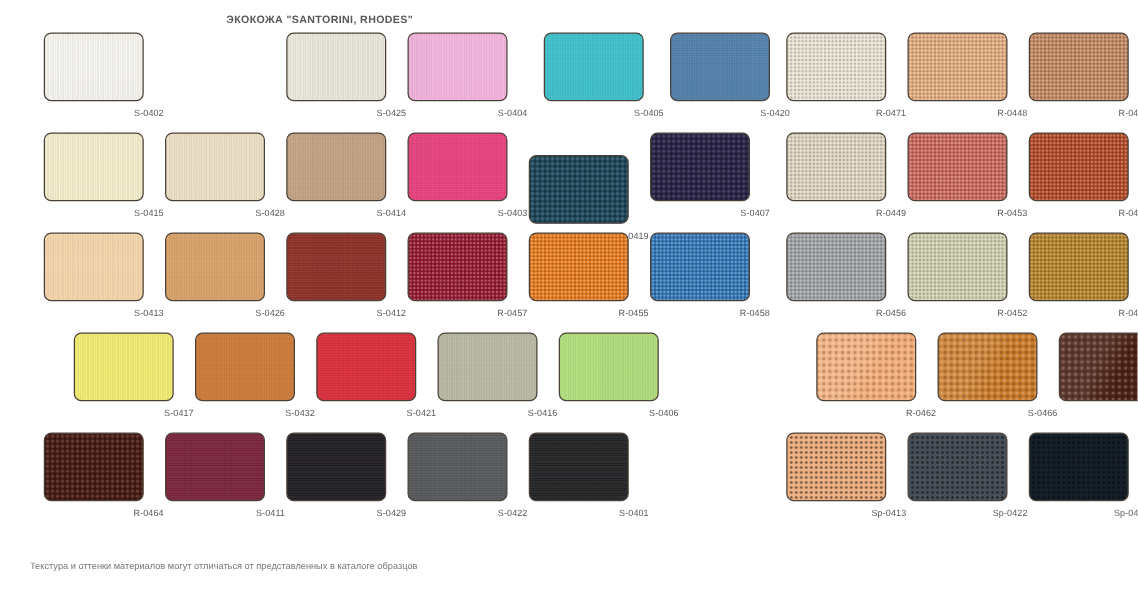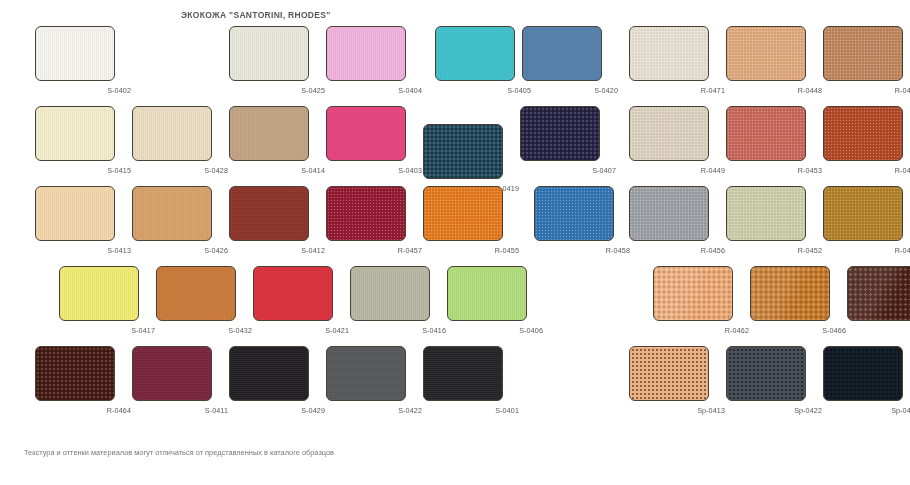--- a/index.html
+++ b/index.html
@@ -121,21 +121,21 @@
             <div class="tex" style="background-image:repeating-linear-gradient(90deg, rgba(0,0,0,.05) 0 1px, transparent 1px 2px),repeating-linear-gradient(0deg, rgba(255,255,255,.05) 0 1px, transparent 1px 2px);"></div>
           </div>
           <div class="swatch-label">S-0404</div>
         </div>
         <div class="swatch-cell" style="left: 435px;">
           <div class="swatch-chip" title="S-0405" style="background: rgb(63, 194, 206);">
             <div class="tex" style="background-image:repeating-linear-gradient(90deg, rgba(0,0,0,.05) 0 1px, transparent 1px 2px),repeating-linear-gradient(0deg, rgba(255,255,255,.05) 0 1px, transparent 1px 2px);"></div>
           </div>
           <div class="swatch-label">S-0405</div>
         </div>
-        <div class="swatch-cell" style="left: 522px;">
+        <div class="swatch-cell" style="left: 536px;">
           <div class="swatch-chip" title="S-0420" style="background: rgb(83, 129, 172);">
             <div class="tex" style="background-image:repeating-linear-gradient(90deg, rgba(0,0,0,.05) 0 1px, transparent 1px 2px),repeating-linear-gradient(0deg, rgba(255,255,255,.05) 0 1px, transparent 1px 2px);"></div>
           </div>
           <div class="swatch-label">S-0420</div>
         </div>
         <div class="swatch-cell" style="left: 629px;">
           <div class="swatch-chip" title="R-0471" style="background: rgb(230, 224, 209);">
             <div class="tex" style="background-image:radial-gradient(rgba(255,255,255,.30) .6px, transparent .7px),radial-gradient(rgba(0,0,0,.20) .6px, transparent .7px);background-size:3px 3px,3px 3px;background-position:0 0,1.5px 1.5px;"></div>
           </div>
           <div class="swatch-label">R-0471</div>
@@ -233,21 +233,21 @@
             <div class="tex" style="background-image:radial-gradient(rgba(255,255,255,.30) .6px, transparent .7px),radial-gradient(rgba(0,0,0,.20) .6px, transparent .7px);background-size:3px 3px,3px 3px;background-position:0 0,1.5px 1.5px;"></div>
           </div>
           <div class="swatch-label">R-0457</div>
         </div>
         <div class="swatch-cell" style="left: 423px;">
           <div class="swatch-chip" title="R-0455" style="background: rgb(228, 122, 30);">
             <div class="tex" style="background-image:radial-gradient(rgba(255,255,255,.30) .6px, transparent .7px),radial-gradient(rgba(0,0,0,.20) .6px, transparent .7px);background-size:3px 3px,3px 3px;background-position:0 0,1.5px 1.5px;"></div>
           </div>
           <div class="swatch-label">R-0455</div>
         </div>
-        <div class="swatch-cell" style="left: 520px; margin-left: 14px;">
+        <div class="swatch-cell" style="left: 520px;">
           <div class="swatch-chip" title="R-0458" style="background: rgb(52, 118, 180);">
             <div class="tex" style="background-image:radial-gradient(rgba(255,255,255,.30) .6px, transparent .7px),radial-gradient(rgba(0,0,0,.20) .6px, transparent .7px);background-size:3px 3px,3px 3px;background-position:0 0,1.5px 1.5px;"></div>
           </div>
           <div class="swatch-label">R-0458</div>
         </div>
         <div class="swatch-cell" style="left: 629px;">
           <div class="swatch-chip" title="R-0456" style="background: rgb(158, 162, 166);">
             <div class="tex" style="background-image:radial-gradient(rgba(255,255,255,.30) .6px, transparent .7px),radial-gradient(rgba(0,0,0,.20) .6px, transparent .7px);background-size:3px 3px,3px 3px;background-position:0 0,1.5px 1.5px;"></div>
           </div>
           <div class="swatch-label">R-0456</div>

